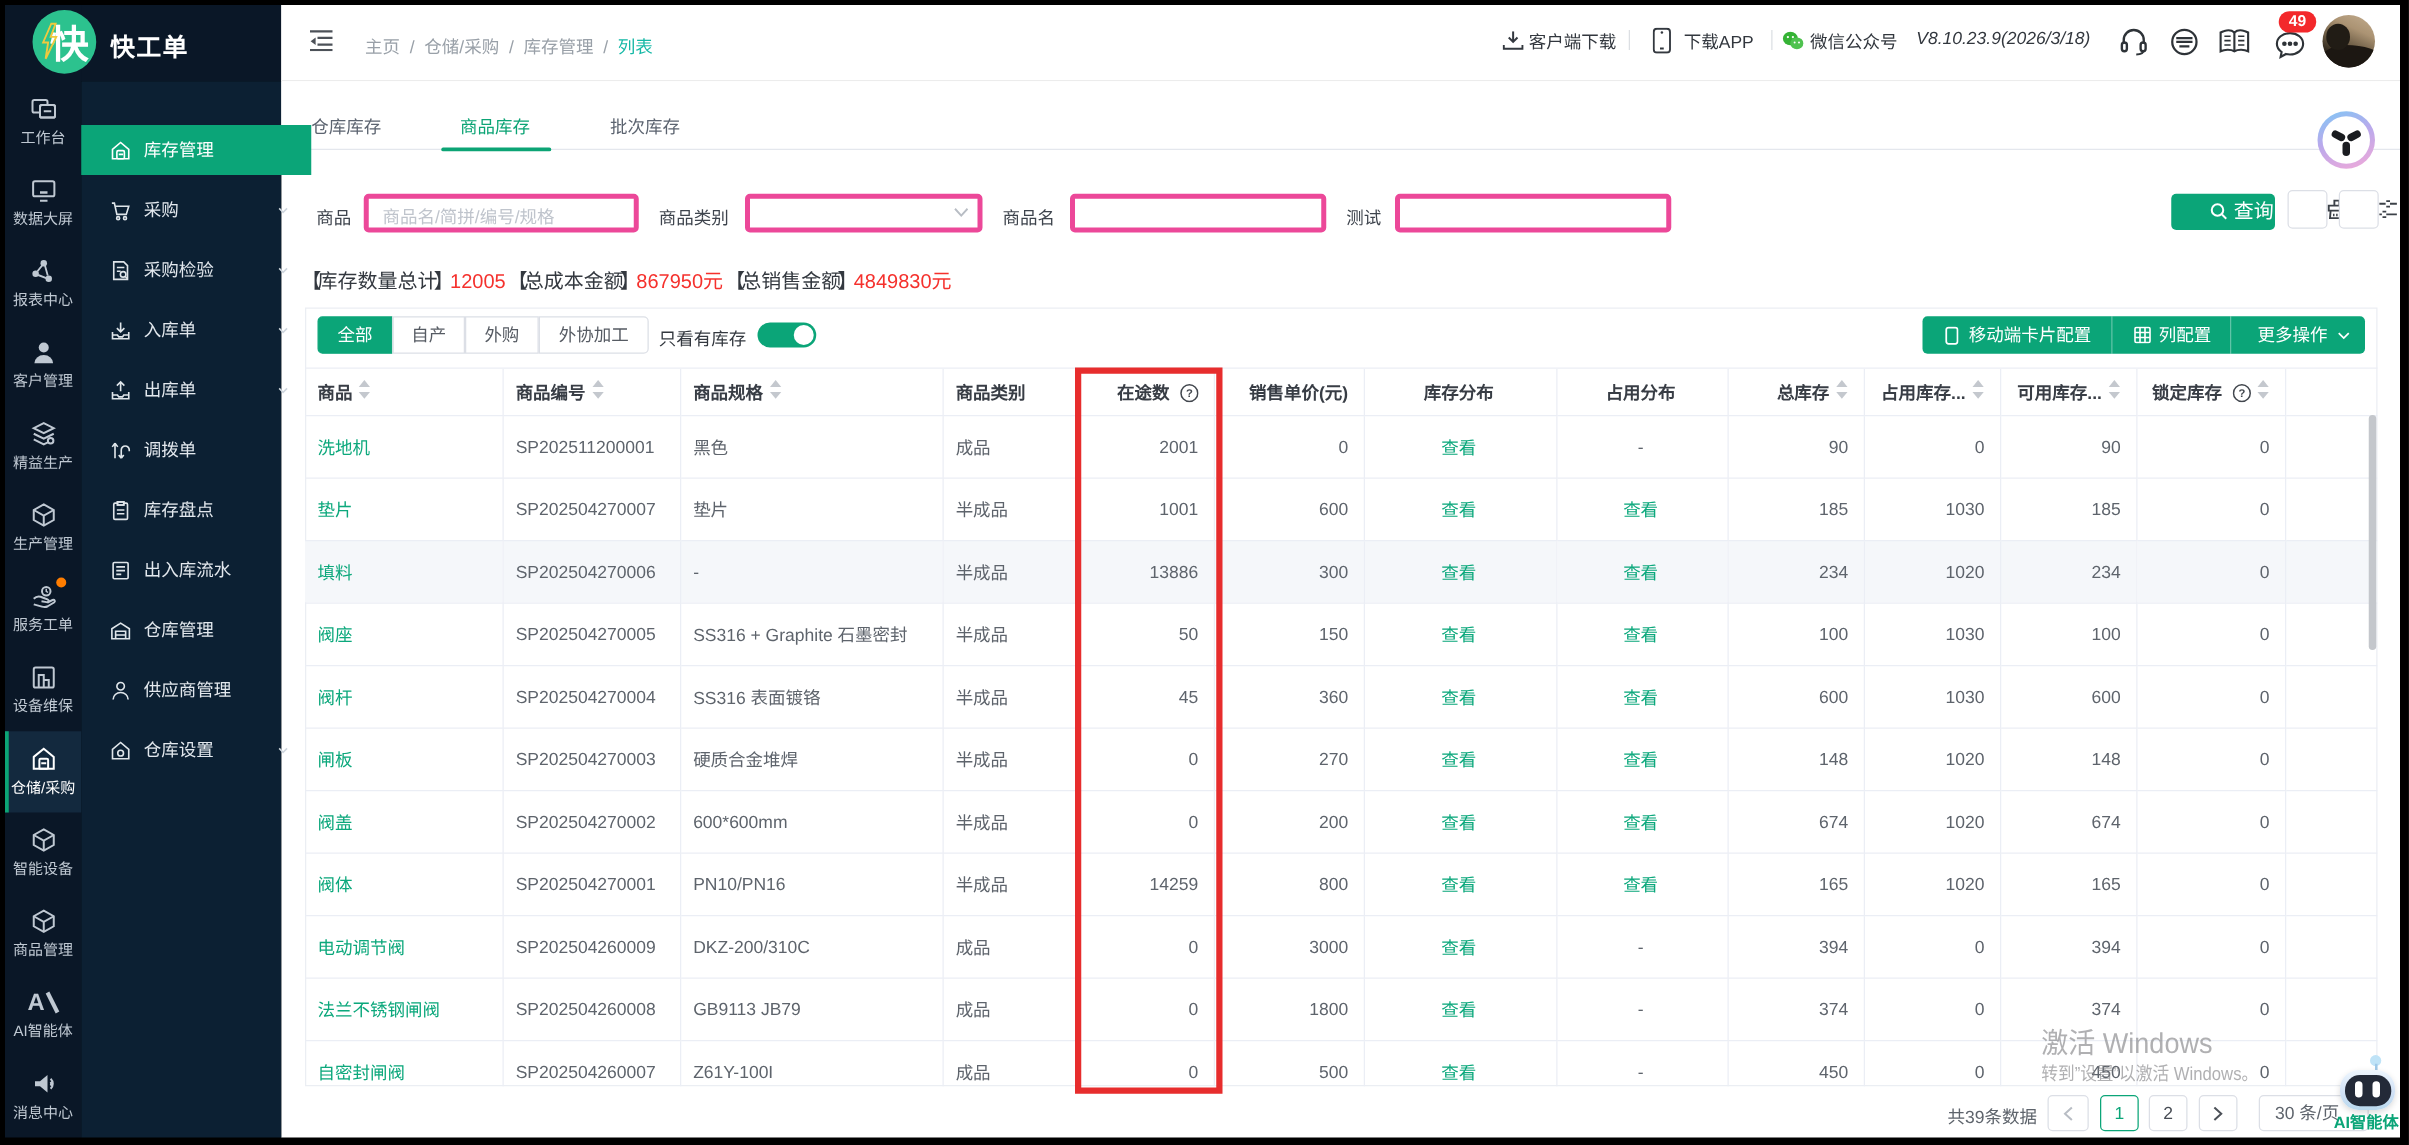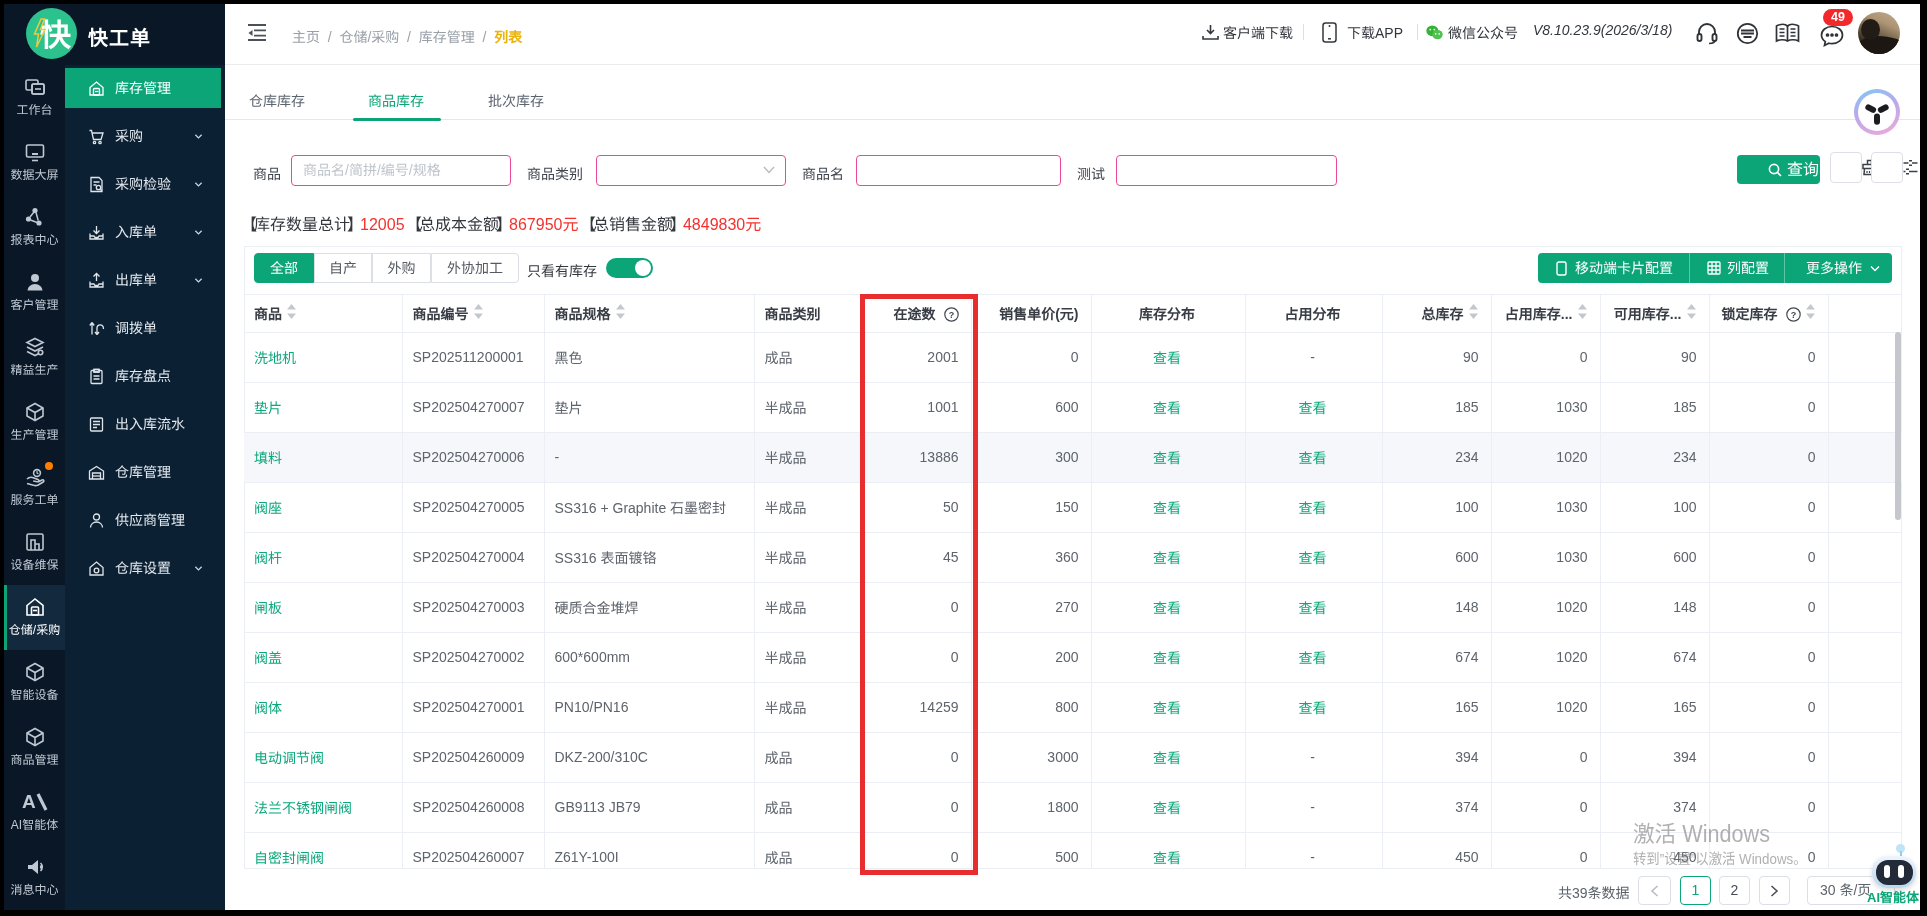--- a/index.html
+++ b/index.html
@@ -12,44 +12,44 @@
   #sidebar { left:65px; top:65px; width:160px; height:845px; background:#0c2033; }
   #main { left:225px; top:4px; width:1695px; height:906px; background:#fff; }
   
   .ritem { position:absolute; left:4px; width:61px; height:65px; text-align:center; color:#bfc8d2; }
   .ritem .ric { position:absolute; left:0; right:0; top:11px; height:22px; }
   .ritem .rlb { position:absolute; left:0; right:0; top:38px; font-size:12px; line-height:14px; white-space:nowrap; }
   .ritem.act { background:#13293e; color:#fff; }
   .ritem.act::before { content:""; position:absolute; left:0; top:0; bottom:0; width:3px; background:#0ca475; }
   .odot { position:absolute; width:8px; height:8px; border-radius:50%; background:#ff7d00; }
   
-  .sitem { position:absolute; left:65px; width:156px; height:48px; color:#e3e8ee; font-size:14px; }
+  .sitem { position:absolute; left:65px; width:184px; height:48px; color:#e3e8ee; font-size:14px;margin-top:32px; }
   .sitem .sic { position:absolute; left:23px; top:50%; margin-top:-8px; width:16px; height:16px; }
   .sitem .slb { position:absolute; left:50px; top:50%; margin-top:-9px; line-height:18px; }
   .sitem .chev { position:absolute; right:18px; top:50%; margin-top:-4px; width:9px; height:9px; }
   .sitem.act { background:#0ba578; color:#fff; }
   
   #topbar { left:225px; top:4px; width:1695px; height:61px; background:#fff; border-bottom:1px solid #ececec; }
   .crumb { position:absolute; top:26px; font-size:14px; color:#99a0a8; white-space:nowrap; }
-  .crumb b { color:#eab308; font-weight:bold;text-align:center; }
+  .crumb b { color:#14b8a6; font-weight:normal;text-align:center; }
   .tbit { position:absolute; top:22px; font-size:14px; color:#32373e; white-space:nowrap; }
   .tbdiv { position:absolute; top:24px; width:1px; height:16px; background:#dcdfe3; }
   #badge49 { left:1823px; top:9px; width:30px; height:17px; background:#f3282b; border-radius:9px; color:#fff; font-size:12.5px; font-weight:bold; line-height:17px; text-align:center; }
   #avatar { left:1858px; top:12px; width:42px; height:42px; border-radius:50%;
      background:linear-gradient(205deg,#c3ad8f 0%,#ab9373 30%,#6b5b44 55%,#2a2319 78%,#171310 100%); overflow:hidden; }
   #avatar::after{ content:""; position:absolute; left:3px; top:7px; width:19px; height:21px; border-radius:50%; background:#211c15; }
   #avatar::before{ content:""; position:absolute; left:-4px; top:24px; width:50px; height:24px; border-radius:45% 55% 0 0/70% 40% 0 0; background:#1c1712; }
   
   #tabrow { left:225px; top:65px; width:1695px; height:55px; background:#fff; border-bottom:1px solid #e4e7ed; }
   .tab { position:absolute; top:90px; font-size:14px; color:#5c6470; }
   .tab.on { color:#0ca475; }
   #tabline { left:353px; top:118px; width:88px; height:3px; background:#0ca475; border-radius:2px; }
   
   .flabel { position:absolute; top:163px; font-size:14px; color:#3e444d; }
-  .finput { position:absolute; top:155px; height:31px; border:1px solid #ec4899; border-radius:4px; background:#fff; font-size:14px; color:#bfc4cc; line-height:29px; padding-left:11px; }
+  .finput { position:absolute; top:155px; height:31px; border:4px solid #ec4899; border-radius:4px; background:#fff; font-size:14px; color:#bfc4cc; line-height:29px; padding-left:11px; }
   .btn { position:absolute; border-radius:4px; font-size:16px; text-align:center;padding-left:30px; }
   
   #summary { left:244px; top:211px; font-size:16px; color:#33383f; white-space:nowrap; }
   #summary .rd { color:#f5312d; }
   .bk { margin:0 -3px; }
   
   #panel { left:244px; top:246px; width:1658px; height:623px; border:1px solid #ebeef3; background:#fff; }
   .seg { position:absolute; top:253px; height:30px; line-height:28px; text-align:center; font-size:14px; color:#565b63; background:#fff; border:1px solid #dcdfe6; }
   .seg.on { background:#0ba578; color:#fff; border-color:#0ba578; }
   #toggle { left:606px; top:258px; width:47px; height:20px; border-radius:10px; background:#0ba578; }

